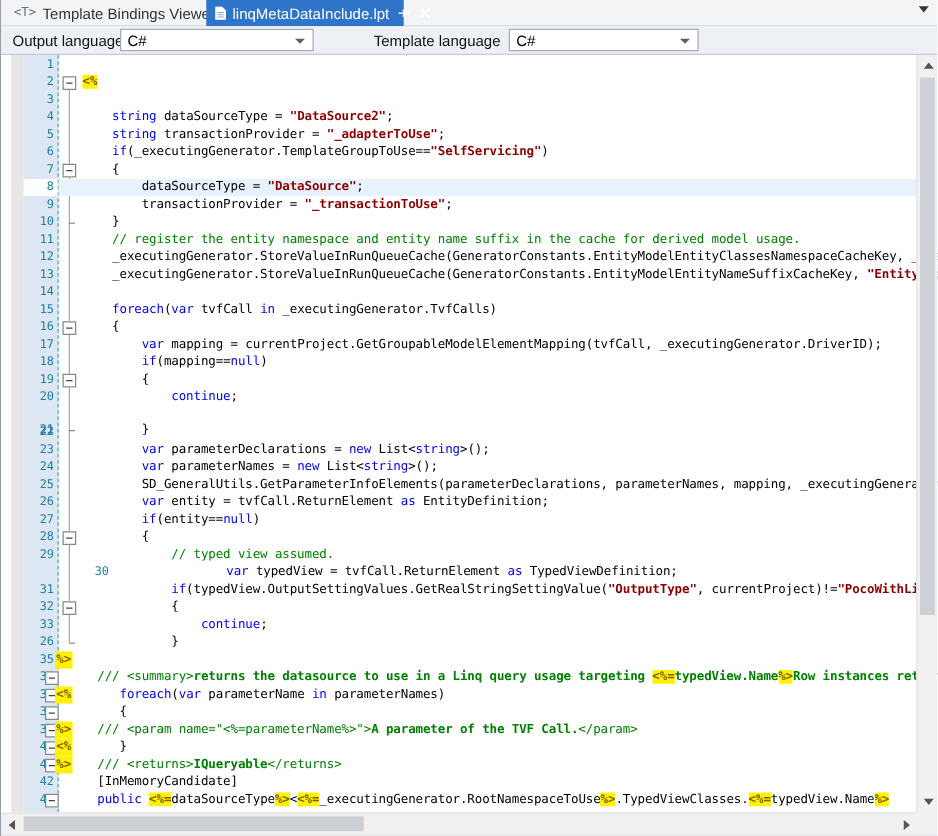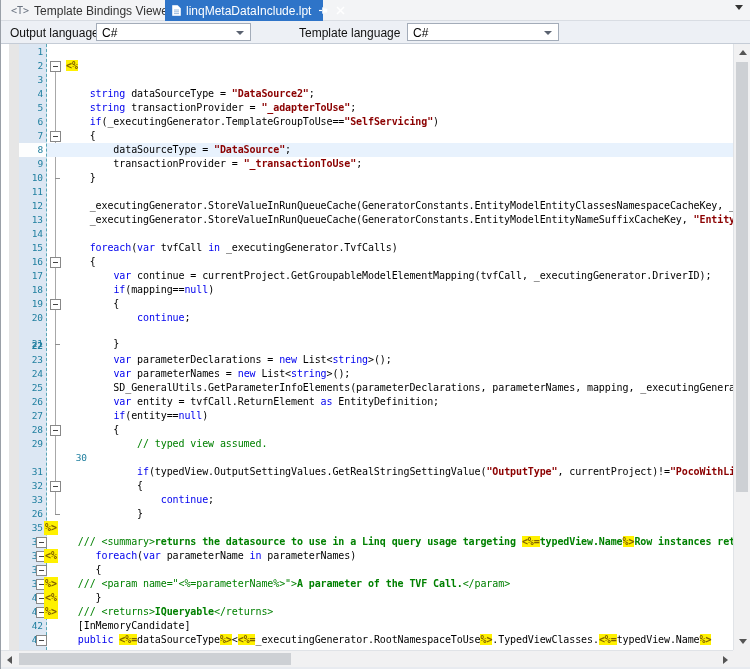--- a/index.html
+++ b/index.html
@@ -155,20 +155,21 @@
           <span class="lnum">9</span>
           <span class="codetext"><span class="sg-t">        transactionProvider = </span><span class="sg-s">"_transactionToUse"</span><span class="sg-t">;</span></span>
         </div>
         <div class="line" style="top: 127px;">
           <span class="lnum">10</span>
           <span class="tick"></span>
           <span class="codetext"><span class="sg-t">    }</span></span>
         </div>
         <div class="line" style="top: 141px;">
           <span class="lnum">11</span>
+          <span class="codetext"><span class="sg-t">    </span><span class="sg-c">// register the entity namespace and entity name suffix in the cache for derived model usage.</span></span>
         </div>
         <div class="line" style="top: 155px;">
           <span class="lnum">12</span>
           <span class="codetext"><span class="sg-t">    _executingGenerator.StoreValueInRunQueueCache(GeneratorConstants.EntityModelEntityClassesNamespaceCacheKey, _executingGenerator</span></span>
         </div>
         <div class="line" style="top: 169px;">
           <span class="lnum">13</span>
           <span class="codetext"><span class="sg-t">    _executingGenerator.StoreValueInRunQueueCache(GeneratorConstants.EntityModelEntityNameSuffixCacheKey, </span><span class="sg-s">"Entity"</span><span class="sg-t">);</span></span>
         </div>
         <div class="line" style="top: 183px;">
@@ -179,21 +180,21 @@
           <span class="lnum">15</span>
           <span class="codetext"><span class="sg-t">    </span><span class="sg-k">foreach</span><span class="sg-t">(</span><span class="sg-k">var</span><span class="sg-t"> tvfCall </span><span class="sg-k">in</span><span class="sg-t"> _executingGenerator.TvfCalls)</span></span>
         </div>
         <div class="line" style="top: 211px;">
           <span class="lnum">16</span>
           <span class="fbox fb"></span>
           <span class="codetext"><span class="sg-t">    {</span></span>
         </div>
         <div class="line" style="top: 225px;">
           <span class="lnum">17</span>
-          <span class="codetext"><span class="sg-t">        </span><span class="sg-k">var</span><span class="sg-t"> continue = currentProject.GetGroupableModelElementMapping(tvfCall, _executingGenerator.DriverID);</span></span>
+          <span class="codetext"><span class="sg-t">        </span><span class="sg-k">var</span><span class="sg-t"> mapping = currentProject.GetGroupableModelElementMapping(tvfCall, _executingGenerator.DriverID);</span></span>
         </div>
         <div class="line" style="top: 239px;">
           <span class="lnum">18</span>
           <span class="codetext"><span class="sg-t">        </span><span class="sg-k">if</span><span class="sg-t">(mapping==</span><span class="sg-k">null</span><span class="sg-t">)</span></span>
         </div>
         <div class="line" style="top: 253px;">
           <span class="lnum">19</span>
           <span class="fbox fb"></span>
           <span class="codetext"><span class="sg-t">        {</span></span>
         </div>
@@ -234,20 +235,21 @@
           <span class="lnum">28</span>
           <span class="fbox fb"></span>
           <span class="codetext"><span class="sg-t">        {</span></span>
         </div>
         <div class="line" style="top: 393px;">
           <span class="lnum">29</span>
           <span class="codetext"><span class="sg-t">            </span><span class="sg-c">// typed view assumed.</span></span>
         </div>
         <div class="line" style="top: 407px; margin-left: 44px;">
           <span class="lnum">30</span>
+          <span class="codetext"><span class="sg-t">            </span><span class="sg-k">var</span><span class="sg-t"> typedView = tvfCall.ReturnElement </span><span class="sg-k">as</span><span class="sg-t"> TypedViewDefinition;</span></span>
         </div>
         <div class="line" style="top: 421px;">
           <span class="lnum">31</span>
           <span class="codetext"><span class="sg-t">            </span><span class="sg-k">if</span><span class="sg-t">(typedView.OutputSettingValues.GetRealStringSettingValue(</span><span class="sg-s">"OutputType"</span><span class="sg-t">, currentProject)!=</span><span class="sg-s">"PocoWithLinq</span></span>
         </div>
         <div class="line" style="top: 435px;">
           <span class="lnum">32</span>
           <span class="fbox fb"></span>
           <span class="codetext"><span class="sg-t">            {</span></span>
         </div>

